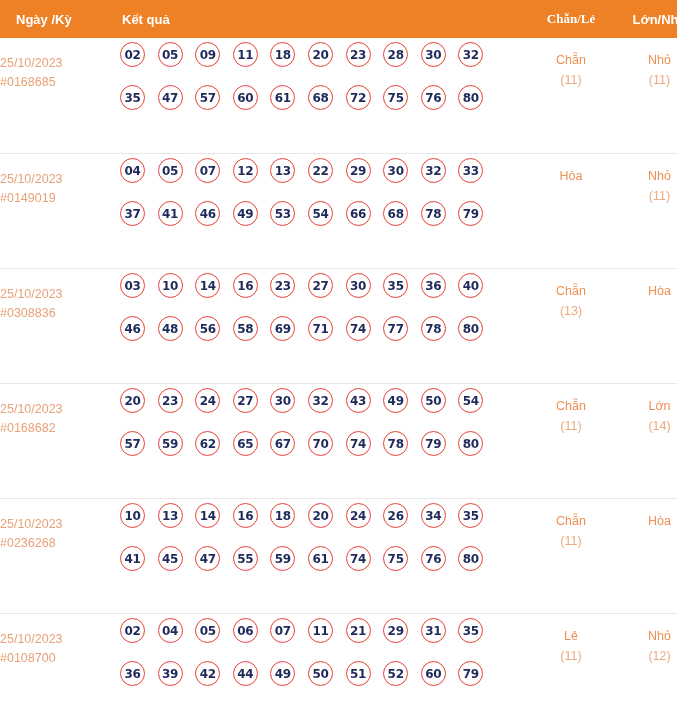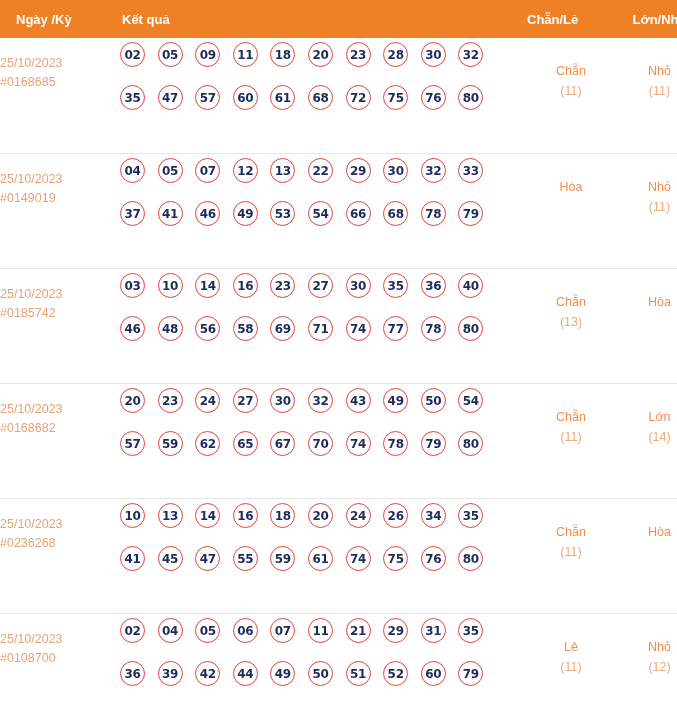--- a/index.html
+++ b/index.html
@@ -30,21 +30,21 @@
   thead th {
     color: #ffffff;
     font-size: 13px;
     font-weight: bold;
     padding: 0;
     vertical-align: middle;
     white-space: nowrap;
   }
   th.col-date    { width: 95px;  text-align: left;   padding-left: 16px; }
   th.col-result  { width: 405px; text-align: left;   padding-left: 11px; }
-  th.col-parity  { width: 88px;  text-align: left; }
+  th.col-parity  { width: 88px;  text-align: center; font-family: Liberation Serif, serif; }
   th.col-size    { width: 89px;  text-align: center; }
 
   
   tbody tr {
     border-bottom: 1px solid #e6e6e6;
     height: 115px;
   }
   tbody tr:last-child { border-bottom: 1px solid #e6e6e6; }
 
   tbody td {
@@ -87,21 +87,21 @@
     background: #ffffff;
     margin-right: 12.6px;
     font-family: "DejaVu Sans", "Liberation Sans", sans-serif;
     letter-spacing: -0.3px;
   }
   .ball:last-child { margin-right: 0; }
 
   
   .stat-cell {
     text-align: center;
-    padding-top: 23px;
+    padding-top: 12px;
     margin-top: 28px;
   }
   .stat-label {
     display: block;
     color: #ef8f52;
     font-size: 12.5px;
     line-height: 20px;
   }
   .stat-count {
     display: block;
@@ -155,21 +155,21 @@
           <span class="stat-label">Hòa</span>
         </td>
         <td class="stat-cell">
           <span class="stat-label">Nhỏ</span>
           <span class="stat-count">(11)</span>
         </td>
       </tr>
       <tr>
         <td class="date-cell">
           <div class="date-line">25/10/2023</div>
-          <div class="draw-line">#0185742</div>
+          <div class="draw-line">#0308836</div>
         </td>
         <td class="result-cell">
           <div class="ball-row"><span class="ball">03</span><span class="ball">10</span><span class="ball">14</span><span class="ball">16</span><span class="ball">23</span><span class="ball">27</span><span class="ball">30</span><span class="ball">35</span><span class="ball">36</span><span class="ball">40</span></div>
           <div class="ball-row"><span class="ball">46</span><span class="ball">48</span><span class="ball">56</span><span class="ball">58</span><span class="ball">69</span><span class="ball">71</span><span class="ball">74</span><span class="ball">77</span><span class="ball">78</span><span class="ball">80</span></div>
         </td>
         <td class="stat-cell">
           <span class="stat-label">Chẵn</span>
           <span class="stat-count">(13)</span>
         </td>
         <td class="stat-cell">

